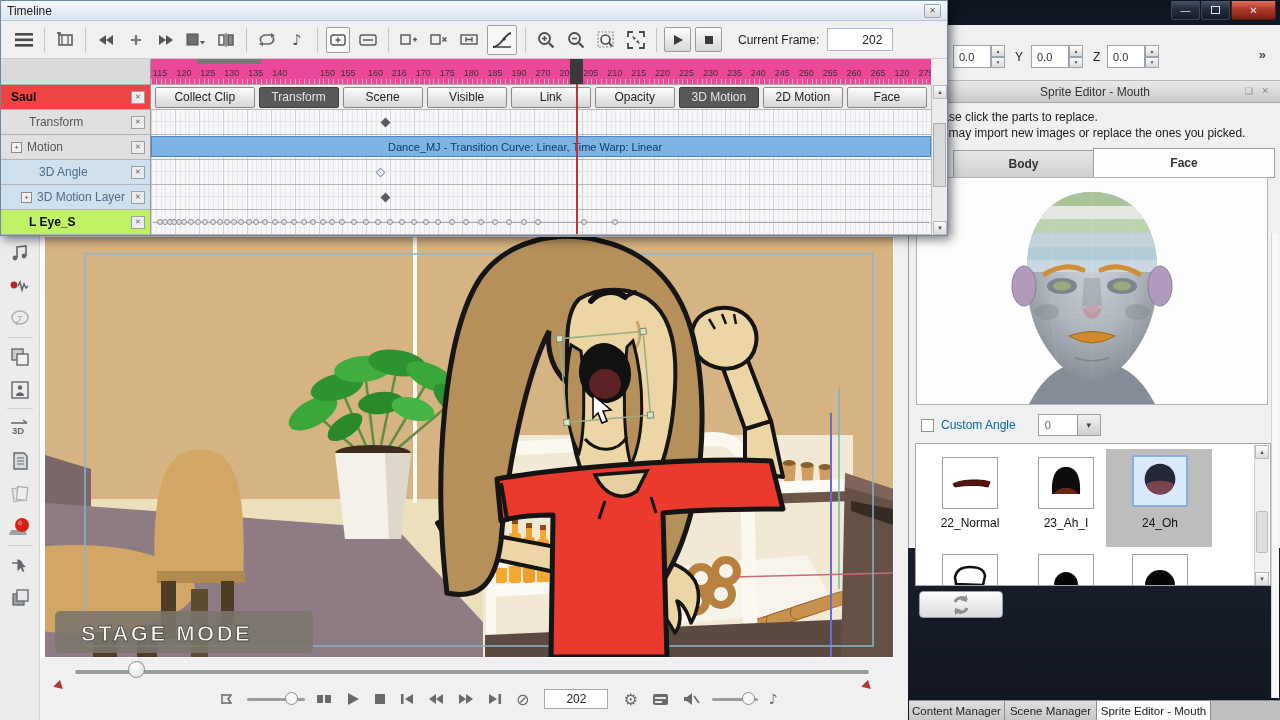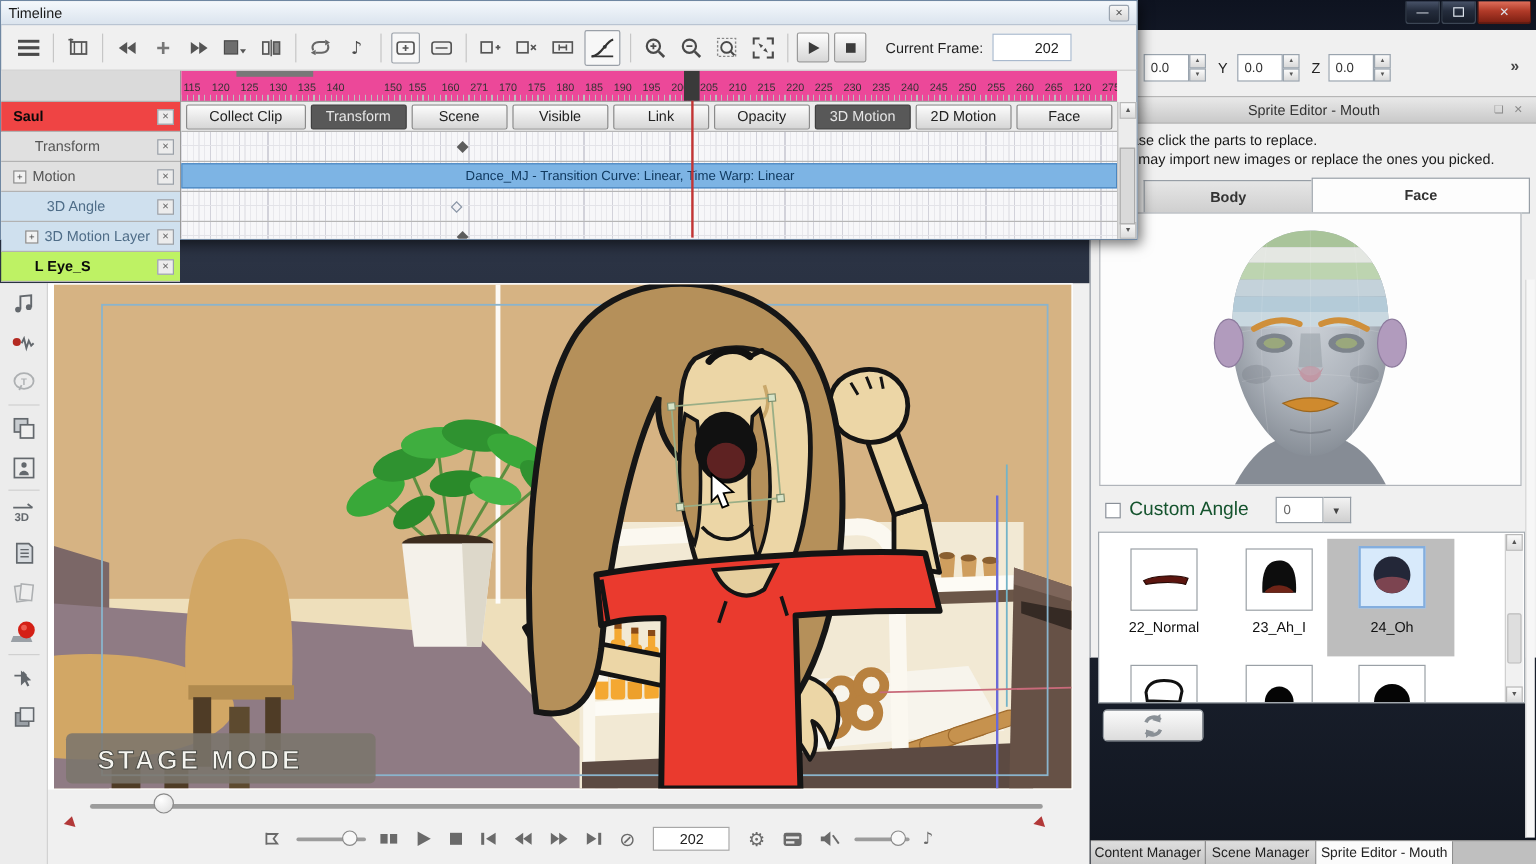--- a/index.html
+++ b/index.html
@@ -30,21 +30,21 @@
     display:flex; align-items:center; justify-content:center; }
   .hdr-mini { position:absolute; font-size:9px; color:#8a8a8a; top:5px; }
   .instr { position:absolute; left:16px; font-size:12px; color:#1a1a1a; white-space:nowrap; }
   .pe-tab { position:absolute; top:125px; height:28px; border:1px solid #979ea6; font-size:12px; font-weight:bold;
     color:#333; display:flex; align-items:center; justify-content:center;text-align:center; }
   #tab-body { left:44px; width:140px; background:linear-gradient(#e6e6e6,#cfcfcf); border-right:none; }
   #tab-face { left:184px; width:182px; background:#fdfdfd; top:123px; height:30px; }
   #preview-box { top:152px; left:7px; width:352px; height:228px; background:#fdfdfd; border:1px solid #b0b4ba; overflow:hidden; }
   #custom-row { top:389px; left:12px; height:22px; display:flex; align-items:center; }
   #ca-check { width:13px; height:13px; background:#fff; border:1px solid #8a9098; }
-  #ca-label { font-size:16px; color:#14532d; margin-left:7px; }
+  #ca-label { font-size:12px; color:#0369a1; margin-left:7px; }
   #ca-value { width:40px; height:22px; background:#fff; border:1px solid #979ea6; font-size:11px; color:#666;
     margin-left:22px; display:flex; align-items:center; padding-left:6px; }
   #ca-arrow { width:23px; height:22px; border:1px solid #979ea6; border-left:none;
     background:linear-gradient(#f2f2f2,#cfcfcf); font-size:8px; color:#444; display:flex; align-items:center; justify-content:center; }
   #sprite-list { top:418px; left:6px; width:356px; height:143px; background:#fff; border:1px solid #a2a8ae; overflow:hidden; }
   .thumb { position:absolute; width:56px; height:52px; background:#fff; border:1px solid #9aa0a6; }
   .thumb svg { width:100%; height:100%; }
   #sel-bg { left:190px; top:5px; width:106px; height:98px; background:#bdbdbd; }
   .thumb.selected { background:#d8eafb; border:2px solid #84aede; }
   .sprite-label { position:absolute; top:72px; font-size:12px; color:#111; width:100px; text-align:center; }
@@ -78,21 +78,21 @@
     border-right:5px solid transparent; border-bottom:8px solid #b23838; transform:rotate(14deg); }
   #transport { left:40px; top:448px; width:854px; height:30px; display:flex; align-items:center; }
   .tp-ico { margin:0 7px; display:flex; align-items:center; justify-content:center; color:#6a6a6a; font-size:14px; }
   .mini-slider { position:relative; width:58px; height:14px; margin:0 4px; }
   .mini-slider .line { position:absolute; top:6px; left:0; right:0; height:3px; background:#9c9c9c; border-radius:2px; }
   .mini-slider .knob { position:absolute; top:0; width:13px; height:13px; border-radius:50%; background:#f8f8f8; border:1.5px solid #8a8a8a; }
   #frame-box { width:64px; height:20px; background:#fff; border:1px solid #a8a8a8; font-size:12px; color:#222;
     display:flex; align-items:center; justify-content:center; margin:0 8px; }
 
   
-  #timeline-window { left:0; top:0; width:948px; height:200px; background:#f0f0f0;
+  #timeline-window { left:0; top:0; width:948px; height:236px; background:#f0f0f0;
     border:1px solid #6f87a2; box-shadow:3px 3px 10px rgba(0,0,0,.55); z-index:20; }
   #tl-titlebar { height:20px; background:linear-gradient(#f4f8fc,#dbe4ee); border-bottom:1px solid #b9c4d2;
     font-size:12px; color:#1a1a1a; display:flex; align-items:center; padding:0 6px; }
   #tl-close { margin-left:auto; width:17px; height:14px; border:1px solid #9aa4b0; border-radius:2px;
     background:linear-gradient(#f6f6f6,#d8d8d8); font-size:8px; color:#555; display:flex; align-items:center; justify-content:center; }
   #tl-toolbar { height:38px; display:flex; align-items:center; padding-left:8px; border-bottom:1px solid #cccccc; }
   .ticon { width:24px; height:26px; display:flex; align-items:center; justify-content:center; margin:0 3px; color:#555; }
   .ticon.boxed { border:1px solid #9aa0a8; border-radius:2px; background:#f7f7f7; }
   .tsep { width:1px; height:24px; background:#c6c6c6; margin:0 5px; }
   .tl-btn { width:27px; height:25px; border:1px solid #9a9a9a; border-radius:2px; margin:0 2px;
@@ -849,27 +849,27 @@
             <span class="tick-label" style="left: -2px;">115</span>
             <span class="tick-label" style="left: 21.935px;">120</span>
             <span class="tick-label" style="left: 45.87px;">125</span>
             <span class="tick-label" style="left: 69.805px;">130</span>
             <span class="tick-label" style="left: 93.74px;">135</span>
             <span class="tick-label" style="left: 117.675px;">140</span>
             <span class="tick-label" style="left: 141.61px; margin-top: 43px;">145</span>
             <span class="tick-label" style="left: 165.545px;">150</span>
             <span class="tick-label" style="left: 186px;">155</span>
             <span class="tick-label" style="left: 213.415px;">160</span>
-            <span class="tick-label" style="left: 237.35px;">271</span>
+            <span class="tick-label" style="left: 237.35px;">216</span>
             <span class="tick-label" style="left: 261.285px;">170</span>
             <span class="tick-label" style="left: 285.22px;">175</span>
             <span class="tick-label" style="left: 309.155px;">180</span>
             <span class="tick-label" style="left: 333.09px;">185</span>
             <span class="tick-label" style="left: 357.025px;">190</span>
-            <span class="tick-label" style="left: 380.96px;">195</span>
+            <span class="tick-label" style="left: 380.96px;">270</span>
             <span class="tick-label" style="left: 404.895px;">200</span>
             <span class="tick-label" style="left: 428.83px;">205</span>
             <span class="tick-label" style="left: 452.765px;">210</span>
             <span class="tick-label" style="left: 476.7px;">215</span>
             <span class="tick-label" style="left: 500.635px;">220</span>
             <span class="tick-label" style="left: 524.57px;">225</span>
             <span class="tick-label" style="left: 548.505px;">230</span>
             <span class="tick-label" style="left: 572.44px;">235</span>
             <span class="tick-label" style="left: 596.375px;">240</span>
             <span class="tick-label" style="left: 620.31px;">245</span>

